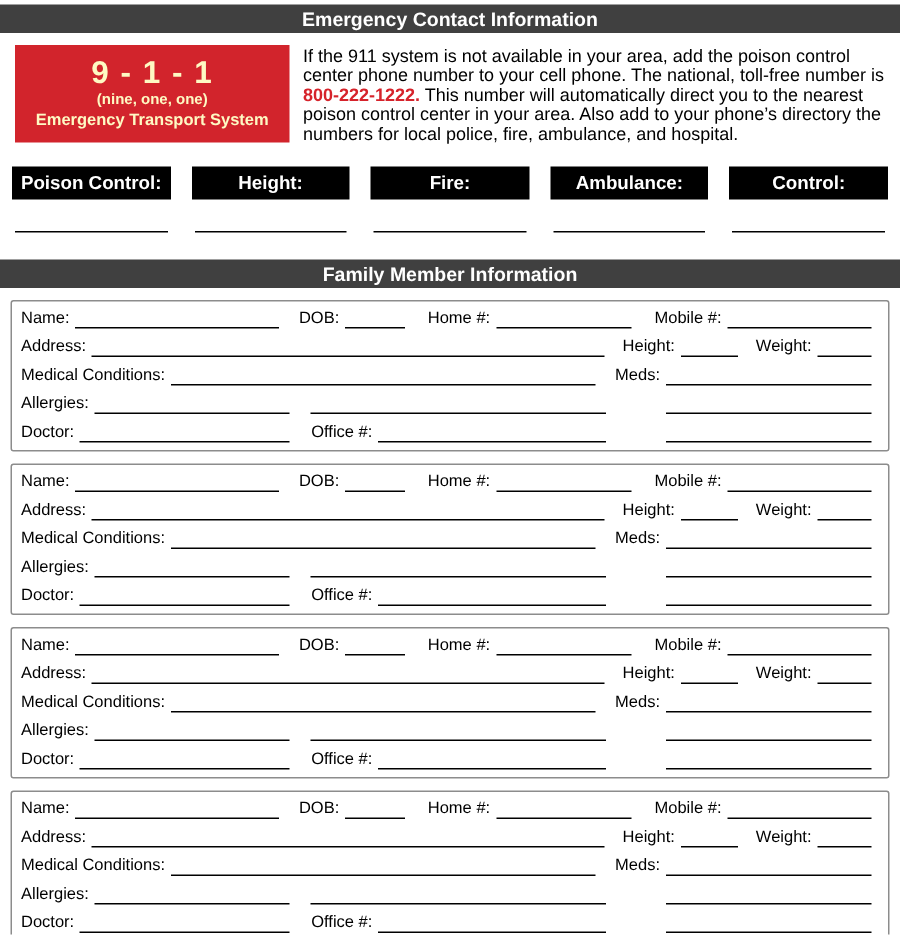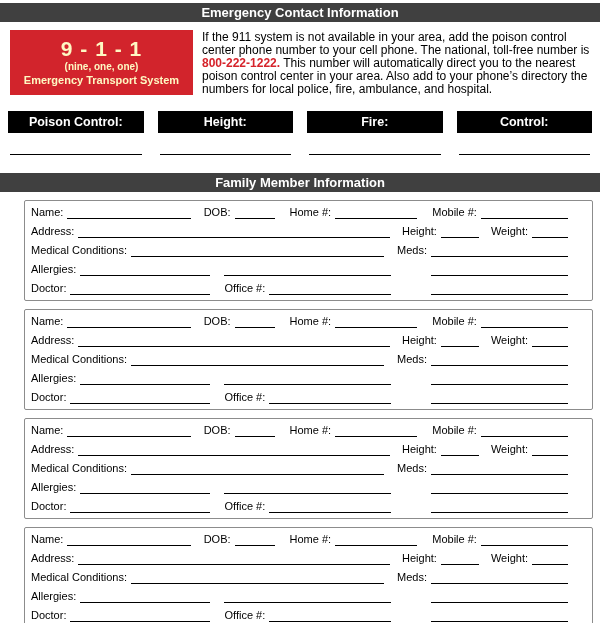--- a/index.html
+++ b/index.html
@@ -29,22 +29,22 @@
   .contacts { display:flex; margin:15px 8px 0 8px; gap:14px; }
   .contact-col { flex:1; }
   .contact-box {
     background:#000; color:#fff; font-weight:bold; font-size:12.5px;
     text-align:center; height:22px; line-height:22px; white-space:nowrap;
   }
   .contact-line { border-bottom:1.5px solid #000; margin:21px 2px 0 2px; height:0; }
   #familybar { margin-top:18px; }
   
   .member {
-    margin:8px 7px 0 24px; border:1px solid #8c8c8c; border-radius:2px;
-    padding:2px 24px 2px 6px;
+    margin:8px 7px 0 7px; border:1px solid #8c8c8c; border-radius:2px;
+    padding:2px 11px 2px 6px;
   }
   .frow { display:flex; height:19px; line-height:19px; font-size:11px; }
   .lbl { white-space:nowrap; }
   .ln { border-bottom:1.5px solid #000; margin-bottom:3px; margin-left:4px; }
   .grow   { flex:1 1 0; }
   .grow15 { flex:1.5 1 0; }
   .grow11 { flex:1.06 1 0; }
   .w40  { flex:none; width:40px; }
   .w38  { flex:none; width:38px; }
   .w36  { flex:none; width:36px; }
@@ -80,20 +80,24 @@
   </div>
   <div class="contact-col">
     <div class="contact-box">Height:</div>
     <div class="contact-line"></div>
   </div>
   <div class="contact-col">
     <div class="contact-box">Fire:</div>
     <div class="contact-line"></div>
   </div>
   <div class="contact-col">
+    <div class="contact-box">Ambulance:</div>
+    <div class="contact-line"></div>
+  </div>
+  <div class="contact-col">
     <div class="contact-box">Control:</div>
     <div class="contact-line"></div>
   </div>
 </div>
 
 <div class="bar" id="familybar">
   <span>Family Member Information</span>
 </div>
 
 <div id="members">

